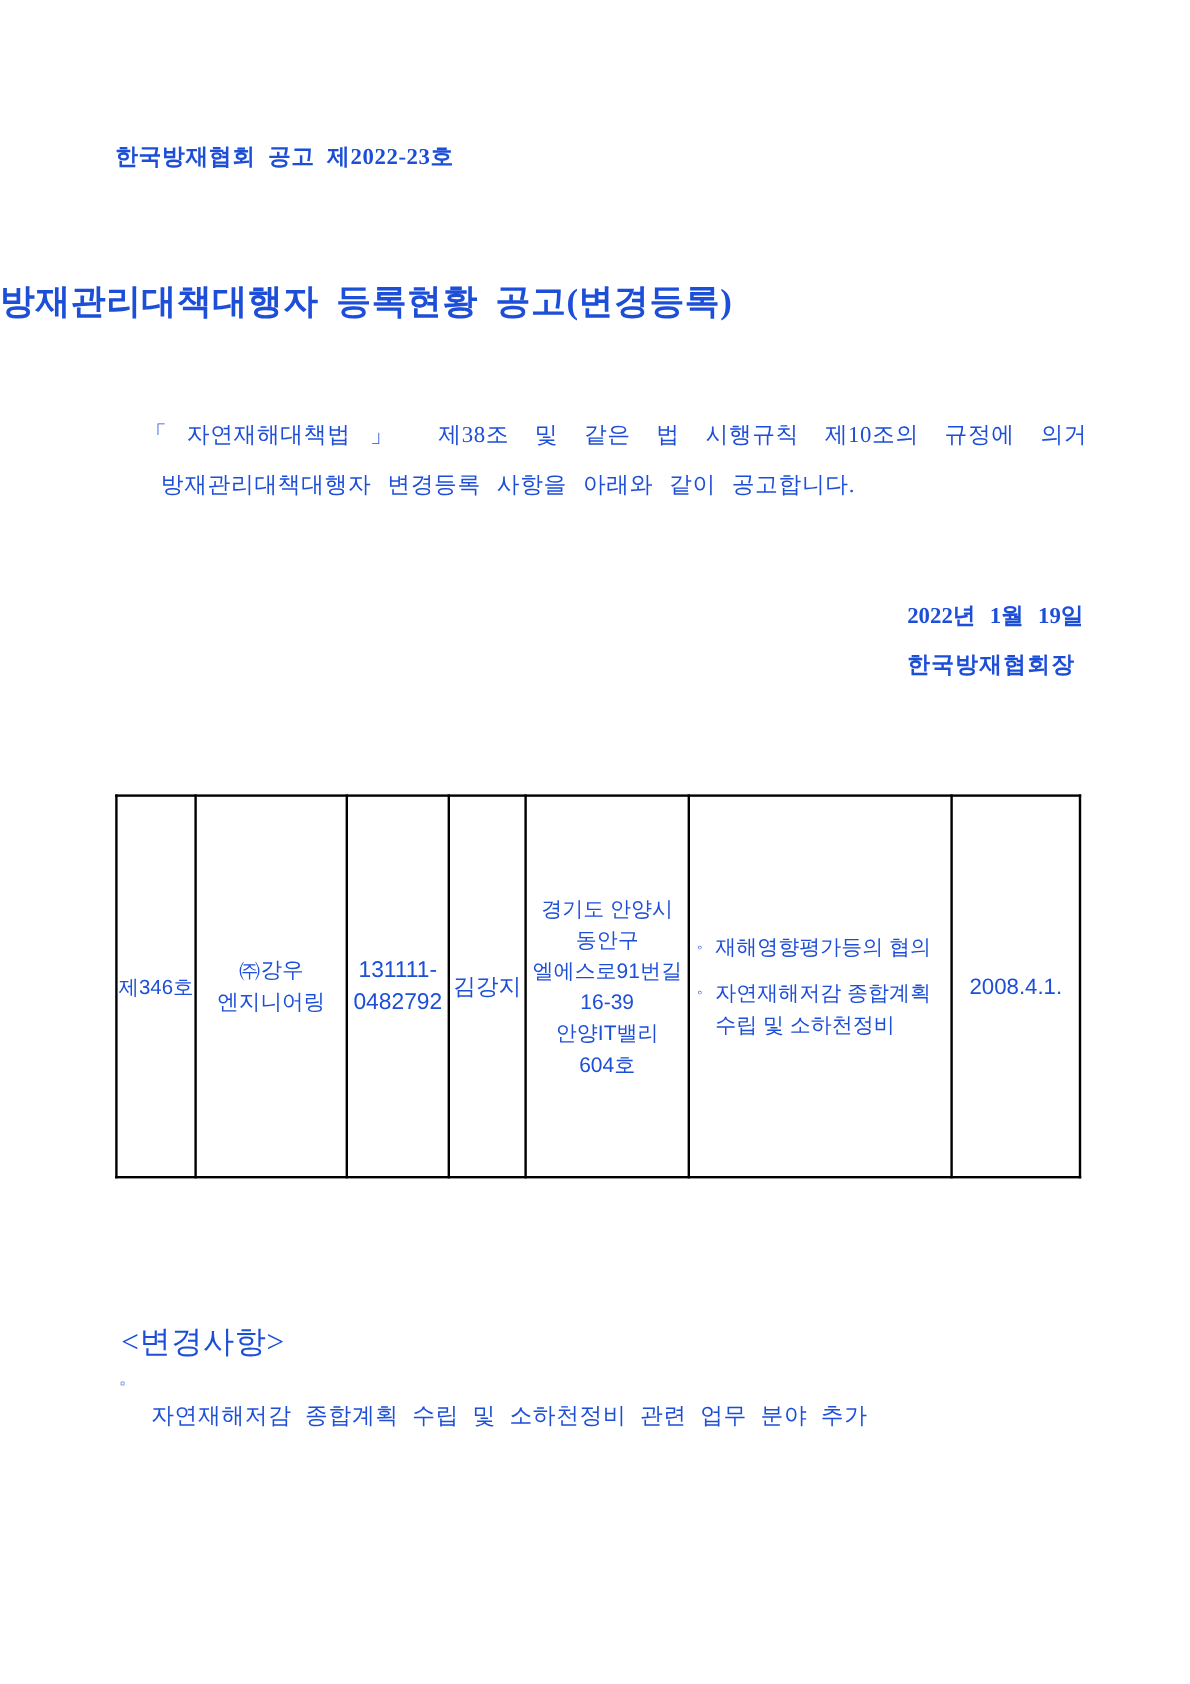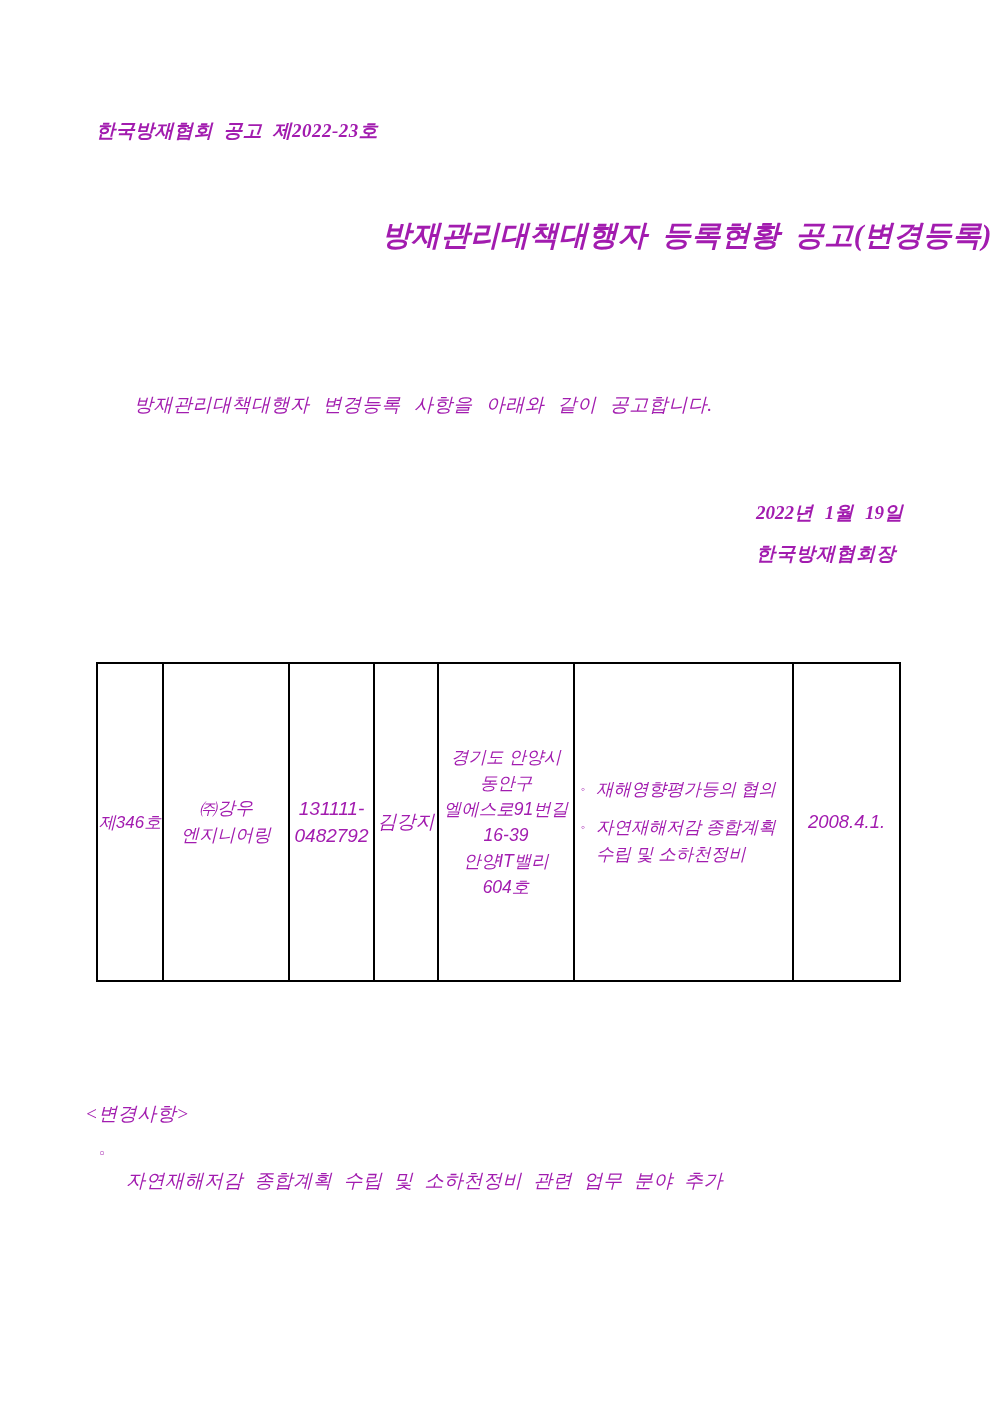--- a/index.html
+++ b/index.html
@@ -3,37 +3,36 @@
 <meta charset="utf-8">
 <style>
   * { margin: 0; padding: 0; box-sizing: border-box; }
   html, body { background: #888; }
   .page {
     position: relative;
     width: 992px;
     height: 1403px;
     margin: 0 auto;
     background: #ffffff;
-    color: #a21caf;
+    color: #1d4ed8;
     font-family: "Liberation Serif", serif;
     overflow: hidden;
-    font-style: italic;
   }
   .doc-number {
     position: absolute;
     left: 96px; top: 118px;
     font-size: 19px;
     font-weight: bold;
     word-spacing: 5px;
     letter-spacing: 0.5px;
   }
   .title {
     position: absolute;
-    left: 0; right: 0; top: 216px;
-    text-align: right;
+    left: 0; right: 0; top: 232px;
+    text-align: left;
     font-size: 29px;
     font-weight: bold;
     word-spacing: 7px;
     letter-spacing: 0.5px;
   }
   .body-line1 {
     position: absolute;
     left: 120px; top: 350px;
     width: 786px;
     font-size: 19px;
@@ -102,22 +101,22 @@
     padding-top: 6px;
     text-align: left;
   }
   .duty-text {
     font-size: 17.5px;
     line-height: 27px;
     white-space: normal;
   }
   .changes-title {
     position: absolute;
-    left: 85px; top: 1101px;
-    font-size: 19px;
+    left: 101px; top: 1101px;
+    font-size: 26px;
     letter-spacing: 0.5px;
   }
   .changes-item {
     position: absolute;
     left: 100px; top: 1141px;
     display: flex;
     align-items: flex-start;
   }
   .changes-bullet {
     flex: 0 0 26px;
@@ -134,20 +133,21 @@
 </style>
 </head>
 <body>
 
 <div class="page">
 
   <div class="doc-number">한국방재협회 공고 제2022-23호</div>
 
   <div class="title">방재관리대책대행자 등록현황 공고(변경등록)</div>
 
+  <div class="body-line1">「자연재해대책법」 제38조 및 같은 법 시행규칙 제10조의 규정에 의거</div>
 
   <div class="body-line2">방재관리대책대행자 변경등록 사항을 아래와 같이 공고합니다.</div>
 
   <div class="date-block">
     <div class="date-line">2022년 1월 19일</div>
     <div class="signer-line">한국방재협회장</div>
   </div>
 
   <table class="reg-table">
     <colgroup>

